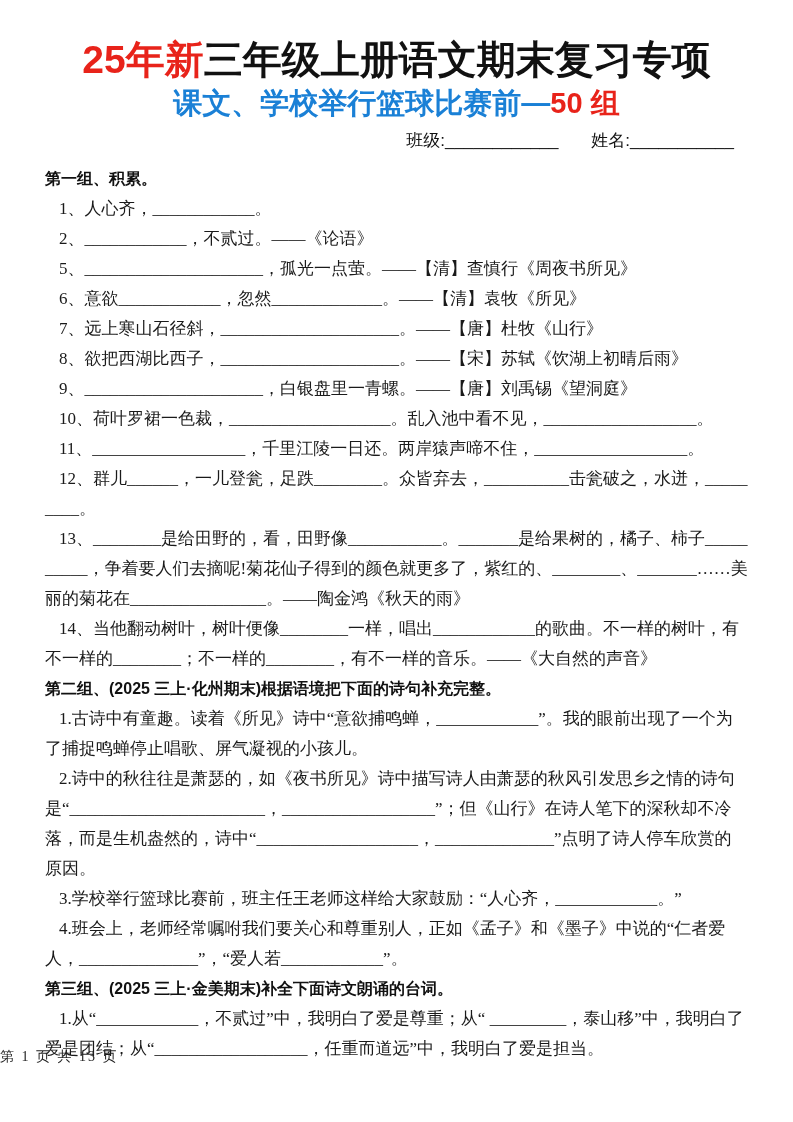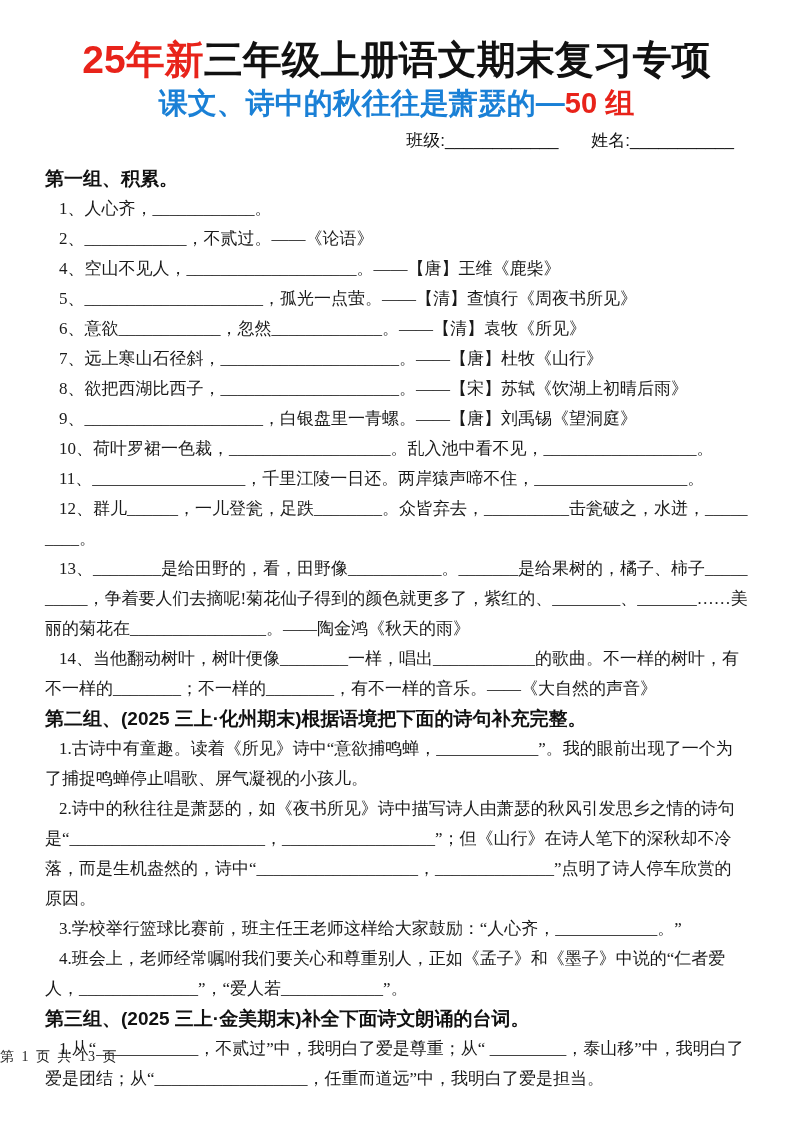--- a/index.html
+++ b/index.html
@@ -5,45 +5,44 @@
   html,body{margin:0;padding:0;background:#ffffff;}
   body{width:793px;height:1122px;font-family:"Liberation Serif","DejaVu Serif",serif;color:#1a1a1a;}
   .page{position:relative;width:793px;height:1122px;box-sizing:border-box;padding:26px 45px 0 45px;overflow:hidden;background:#ffffff;}
   .title{margin:12px 0 0 0;text-align:center;font-family:"Liberation Sans","DejaVu Sans",sans-serif;font-weight:900;font-size:39px;line-height:1.15;letter-spacing:0px;color:#111111;white-space:nowrap;}
   .title .red{color:#e8231a;}
   .subtitle{margin:3px 0 8px 0;text-align:center;font-family:"Liberation Sans","DejaVu Sans",sans-serif;font-weight:800;font-size:29px;line-height:1.2;color:#1a80d6;white-space:nowrap;}
   .subtitle .red{color:#e8231a;}
   .meta{text-align:right;font-family:"Liberation Sans","DejaVu Sans",sans-serif;font-size:17px;color:#111111;margin:6px 0 12px 0;}
   .meta .field{margin:0 14px;}
   .content{font-size:17px;line-height:30px;}
-  .section-heading{font-family:"Liberation Sans","DejaVu Sans",sans-serif;font-weight:700;font-size:19px;line-height:30px;margin:0;color:#111111;}
+  .section-heading{font-family:"Liberation Sans","DejaVu Sans",sans-serif;font-weight:700;font-size:16px;line-height:30px;margin:0;color:#111111;}
   .item{margin:0;text-indent:14px;line-height:30px;word-break:break-all;}
   .footer{position:absolute;left:0;right:0;bottom:56px;font-size:14px;letter-spacing:2px;color:#222222;}
 </style>
 </head>
 <body>
 
 <div class="page">
 
   <h1 class="title"><span class="red">25年新</span><span>三年级上册语文期末复习专项</span></h1>
 
-  <h2 class="subtitle"><span>课文、诗中的秋往往是萧瑟的—</span><span class="red">50 组</span></h2>
+  <h2 class="subtitle"><span>课文、学校举行篮球比赛前—</span><span class="red">50 组</span></h2>
 
   <div class="meta">
     <span class="field">班级:____________</span>
     <span class="field">姓名:___________</span>
   </div>
 
   <div class="content">
 
     <div class="section">
       <div class="section-heading">第一组、积累。</div>
       <p class="item">1、人心齐，____________。</p>
       <p class="item">2、____________，不贰过。——《论语》</p>
-      <p class="item">4、空山不见人，____________________。——【唐】王维《鹿柴》</p>
       <p class="item">5、_____________________，孤光一点萤。——【清】查慎行《周夜书所见》</p>
       <p class="item">6、意欲____________，忽然_____________。——【清】袁牧《所见》</p>
       <p class="item">7、远上寒山石径斜，_____________________。——【唐】杜牧《山行》</p>
       <p class="item">8、欲把西湖比西子，_____________________。——【宋】苏轼《饮湖上初晴后雨》</p>
       <p class="item">9、_____________________，白银盘里一青螺。——【唐】刘禹锡《望洞庭》</p>
       <p class="item">10、荷叶罗裙一色裁，___________________。乱入池中看不见，__________________。</p>
       <p class="item">11、__________________，千里江陵一日还。两岸猿声啼不住，__________________。</p>
       <p class="item">12、群儿______，一儿登瓮，足跌________。众皆弃去，__________击瓮破之，水迸，_________。</p>
       <p class="item">13、________是给田野的，看，田野像___________。_______是给果树的，橘子、柿子__________，争着要人们去摘呢!菊花仙子得到的颜色就更多了，紫红的、________、_______……美丽的菊花在________________。——陶金鸿《秋天的雨》</p>
       <p class="item">14、当他翻动树叶，树叶便像________一样，唱出____________的歌曲。不一样的树叶，有不一样的________；不一样的________，有不一样的音乐。——《大自然的声音》</p>

